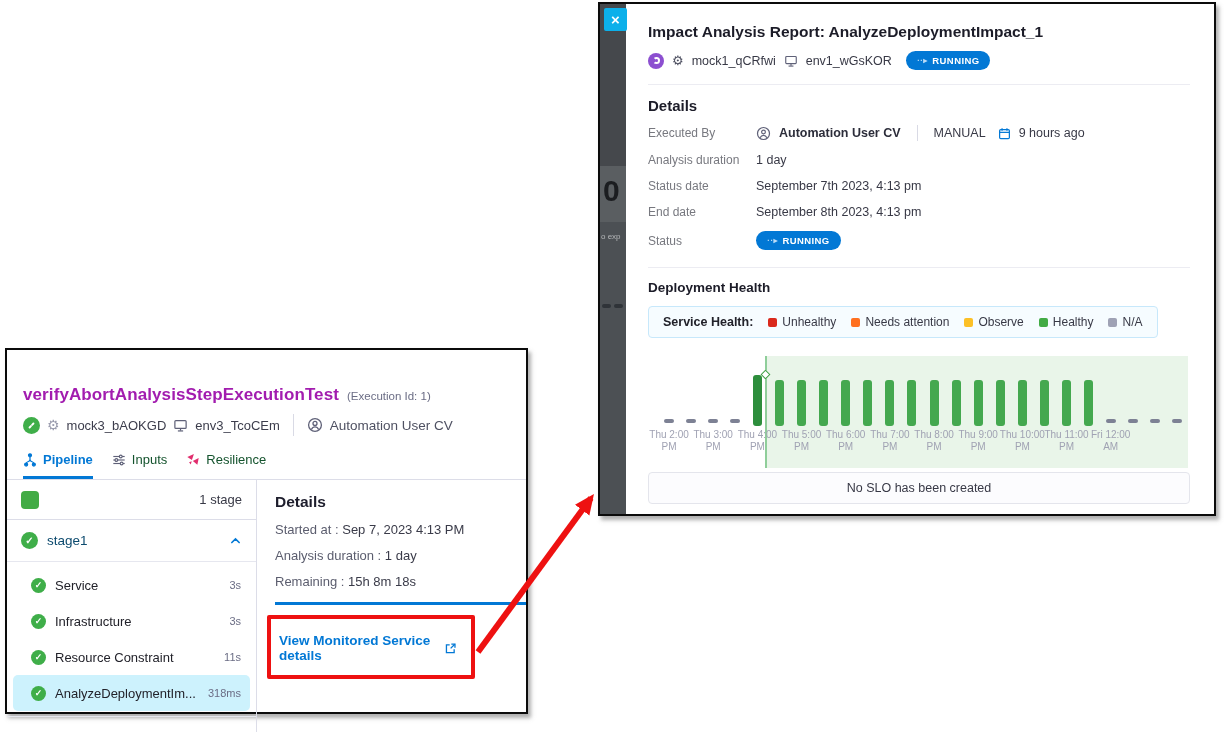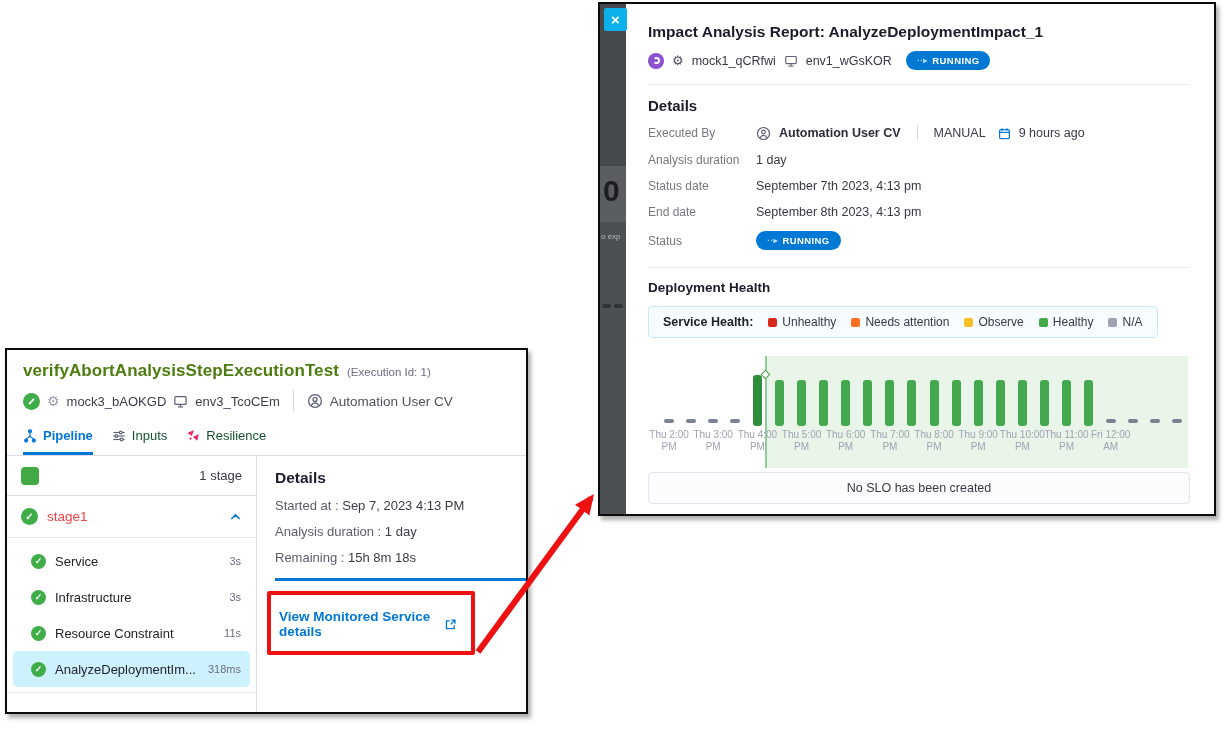--- a/index.html
+++ b/index.html
@@ -3,37 +3,37 @@
 <meta charset="utf-8">
 <style>
   * { margin:0; padding:0; box-sizing:border-box; }
   html,body { width:1224px; height:732px; background:#ffffff; font-family:"Liberation Sans", sans-serif; overflow:hidden; }
   .panel { position:absolute; background:#fff; border:2px solid #0b0b0b; box-shadow:3px 4px 4px rgba(110,110,110,.55); }
 
   
   #left-panel { left:5px; top:348px; width:523px; height:366px; }
   .lp-header { padding:11px 16px 0 16px; }
   .lp-title-row { display:flex; align-items:baseline; gap:8px; white-space:nowrap; }
-  .lp-title { font-size:17px; font-weight:700; color:#4d7c0f; letter-spacing:.1px; }
+  .lp-title { font-size:17px; font-weight:700; color:#a21caf; letter-spacing:.1px;margin-top:24px; }
   .lp-execid { font-size:11.5px; color:#6b6d85; }
   .lp-meta { display:flex; align-items:center; gap:7px; margin-top:9px; font-size:13px; color:#3c3d4c; }
   .vdiv { width:1px; height:22px; background:#d9dae5; margin:0 6px; }
   .icon { display:inline-flex; align-items:center; justify-content:center; }
   .gear-glyph { font-size:14px; color:#9a9cae; line-height:1; }
   .circle-green { width:17px; height:17px; border-radius:50%; background:#3fae49; display:inline-flex; align-items:center; justify-content:center; }
   .tabs { display:flex; align-items:stretch; gap:19px; padding:0 16px; height:36px; border-bottom:1px solid #dcdde8; margin-top:8px; }
   .tab { display:flex; align-items:center; gap:6px; font-size:13px; color:#14532d; cursor:pointer; border-bottom:3px solid transparent; padding-bottom:1px; }
   .tab.active { color:#0278d5; font-weight:700; border-bottom-color:#0278d5; }
   .lp-body { display:flex; height:256px; }
   .stages-col { width:250px; border-right:1px solid #dcdde8; display:flex; flex-direction:column; }
   .stage-count-row { height:40px; display:flex; align-items:center; justify-content:space-between; padding:0 14px; border-bottom:1px solid #dcdde8; }
   .stage-square { width:18px; height:18px; border-radius:4px; background:#42ab45; }
   .stage-count-label { font-size:13px; color:#383946; }
   .stage-row { height:42px; display:flex; align-items:center; gap:9px; padding:0 14px; border-bottom:1px solid #e6e7ef; cursor:pointer; }
-  .stage-name { font-size:13.5px; color:#ef4444; flex:1; }
+  .stage-name { font-size:13.5px; color:#0c4a6e; flex:1; }
   .check-circle { width:17px; height:17px; min-width:17px; border-radius:50%; background:#3fae49; color:#fff; font-size:10px; font-weight:700; display:inline-flex; align-items:center; justify-content:center; }
   .check-circle.sm { width:15px; height:15px; min-width:15px; font-size:9px; }
   .steps-list { padding:5px 6px; }
   .step-row { height:36px; display:flex; align-items:center; gap:9px; padding:0 9px 0 18px; border-radius:5px; cursor:pointer; }
   .step-row.selected { background:#cdf2fd; }
   .step-name { font-size:13px; color:#22222a; flex:1; white-space:nowrap; overflow:hidden; }
   .step-duration { font-size:11px; color:#6b6d85; }
   .details-col { flex:1; padding:13px 0 0 18px; position:relative; }
   .details-heading { font-size:15.5px; font-weight:700; color:#1d1d2c; }
   .detail-line { font-size:13px; margin-top:11px; }

